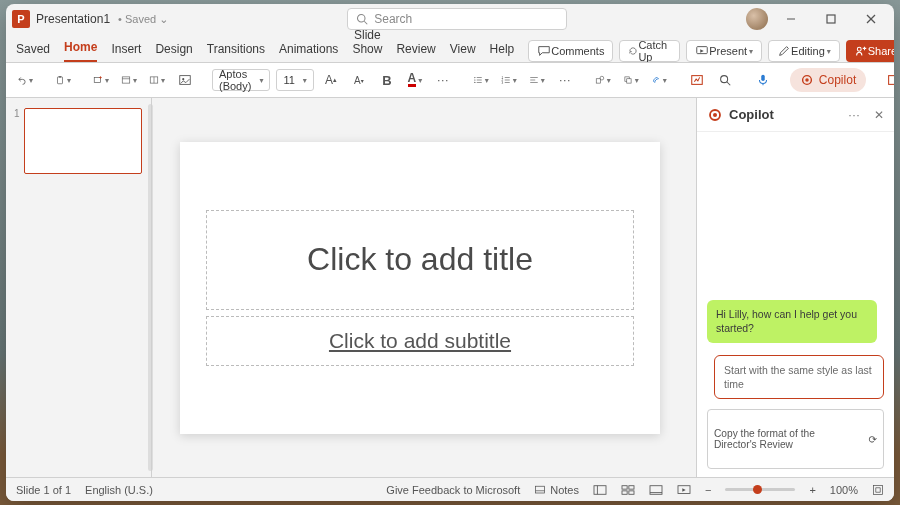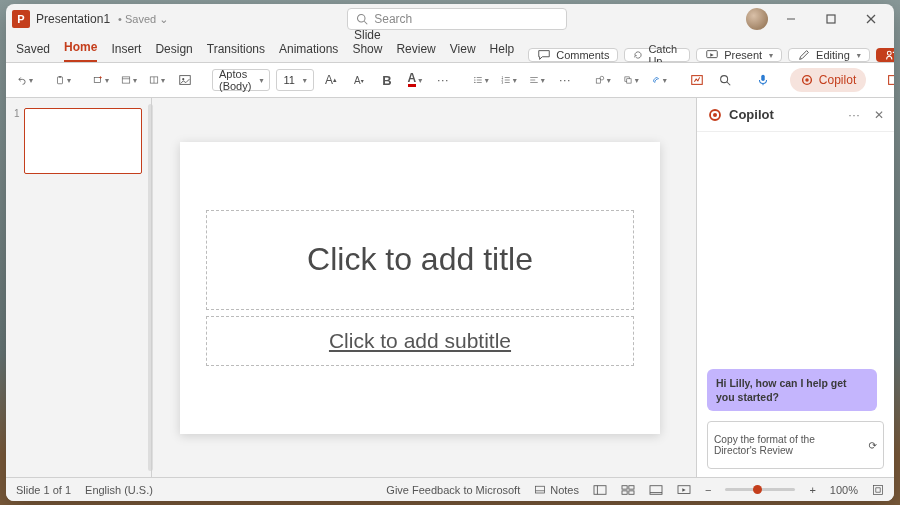--- a/index.html
+++ b/index.html
@@ -23,21 +23,21 @@
   .title-spacer{flex:1;display:flex;justify-content:center;align-items:center;}
   .search{display:flex;align-items:center;gap:6px;background:#fff;border:1px solid var(--border);border-radius:4px;height:22px;padding:0 8px;width:220px;color:var(--muted);}
   .search svg{width:12px;height:12px;}
   .avatar{width:22px;height:22px;border-radius:50%;background:radial-gradient(circle at 35% 35%,#d9c0a8,#8a6a4a);}
   .winbtn{width:34px;height:26px;display:flex;align-items:center;justify-content:center;color:#555;border-radius:4px;}
   
   .menutabs{display:flex;align-items:end;height:28px;padding:0 10px;gap:14px;font-size:12px;}
   .menutabs .tab{padding-bottom:6px;cursor:pointer;text-align:center;}
   .menutabs .tab.active{color:var(--accent);border-bottom:2px solid var(--accent);font-weight:700;}
   .menutabs .right{margin-left:auto;display:flex;gap:6px;align-items:center;}
-  .pillbtn{display:flex;align-items:center;gap:5px;border:1px solid var(--border);background:#fff;border-radius:4px;height:14px;padding:0 8px;font-size:11px;cursor:pointer;justify-content:space-between;}
+  .pillbtn{display:flex;align-items:center;border:1px solid var(--border);background:#fff;border-radius:4px;height:22px;padding:0 8px;font-size:11px;cursor:pointer;justify-content:space-between;}
   .sharebtn{background:var(--accent);color:#fff;border:none;}
   
   .ribbon{display:flex;align-items:center;height:36px;background:#fff;border-top:1px solid var(--border);border-bottom:1px solid var(--border);padding:0 8px;gap:6px;}
   .rbtn{min-width:22px;height:22px;display:flex;align-items:center;justify-content:center;color:#555;border-radius:3px;cursor:pointer;padding:0 3px;}
   .rsep{width:1px;height:20px;background:var(--border);margin:0 2px;}
   .fontsel{display:flex;align-items:center;border:1px solid var(--border);border-radius:3px;height:22px;padding:0 6px;gap:6px;font-size:11px;}
   .copilot-pill{display:flex;align-items:center;gap:5px;background:var(--accent-light);color:var(--accent);border-radius:12px;height:24px;padding:0 10px;font-size:12px;font-weight:500;}
   
   .workspace{flex:1;display:flex;min-height:0;}
   .thumbcol{width:145px;padding:10px 8px;}
@@ -50,23 +50,23 @@
   .ph{border:1px dashed #bbb;width:100%;display:flex;align-items:center;justify-content:center;color:#555;}
   .ph.title{height:100px;font-size:32px;font-weight:400;color:#4a4a4a;}
   .ph.sub{height:50px;font-size:21px;color:#555;text-decoration:underline;}
   
   .copane{width:198px;background:#fff;border-left:1px solid var(--border);display:flex;flex-direction:column;}
   .cohdr{display:flex;align-items:center;height:34px;padding:0 10px;gap:6px;border-bottom:1px solid #eee;}
   .cohdr .lbl{font-weight:600;font-size:13px;}
   .cohdr-sp{flex:1;}
   .cospace{flex:1;}
   .bubble{margin:6px 10px;padding:7px 9px;border-radius:6px;font-size:10.5px;line-height:1.35;max-width:170px;}
-  .bot{background:#c4b5fd;align-self:flex-start;font-weight:bold;}
+  .bot{background:#bef264;align-self:flex-start;}
   .user{background:#fff;border:1px solid var(--accent);color:#6a6a6a;margin-left:auto;text-align:left;}
-  .suggest{margin:4px 10px 8px;display:flex;align-items:center;gap:15px;border:1px solid var(--border);border-radius:4px;padding:12px 6px;font-size:10.2px;color:#555;}
+  .suggest{margin:4px 10px 8px;display:flex;align-items:center;gap:15px;border:1px solid var(--border);border-radius:4px;padding:18px 6px;font-size:10.2px;color:#555;}
   .suggest .reload{margin-left:auto;}
   .inputbox{margin:0 10px 6px;border:1px solid var(--border);border-radius:6px;padding:6px 8px 4px;}
   .inputbox .ph-text{font-size:10.5px;color:#9a9a9a;line-height:1.35;min-height:26px;}
   .inputrow{display:flex;align-items:center;gap:10px;margin-top:4px;color:#777;}
   .inputrow .send{margin-left:auto;color:#999;}
   
   .status{height:24px;border-top:1px solid var(--border);background:var(--bg);display:flex;align-items:center;padding:0 10px;gap:14px;font-size:11px;color:#555;}
   .status .sp{flex:1;}
   .status .sbtn{display:flex;align-items:center;gap:4px;cursor:pointer;}
   .zoomslider{width:70px;height:3px;background:#ccc;position:relative;border-radius:2px;}
@@ -336,20 +336,21 @@
             <circle cx="8" cy="8" r="5" fill="none" stroke="#c43e1c" stroke-width="1.8"></circle>
             <circle cx="8" cy="8" r="2" fill="#c43e1c"></circle>
           </svg>
         <span class="lbl">Copilot</span>
         <div class="cohdr-sp"></div>
         <span style="cursor:pointer;color:#777">···</span>
         <span style="cursor:pointer;color:#777;margin-left:8px">✕</span>
       </div>
       <div class="cospace"></div>
       <div class="bubble bot">Hi Lilly, how can I help get you started?</div>
+      <div class="bubble user">Start with the same style as last time</div>
       <div class="suggest">
         <span>Copy the format of the Director's Review</span>
         <span class="reload">⟳</span>
       </div>
     </div>
   </div>
 
   <div class="status">
     <span>Slide 1 of 1</span>
     <span>English (U.S.)</span>

